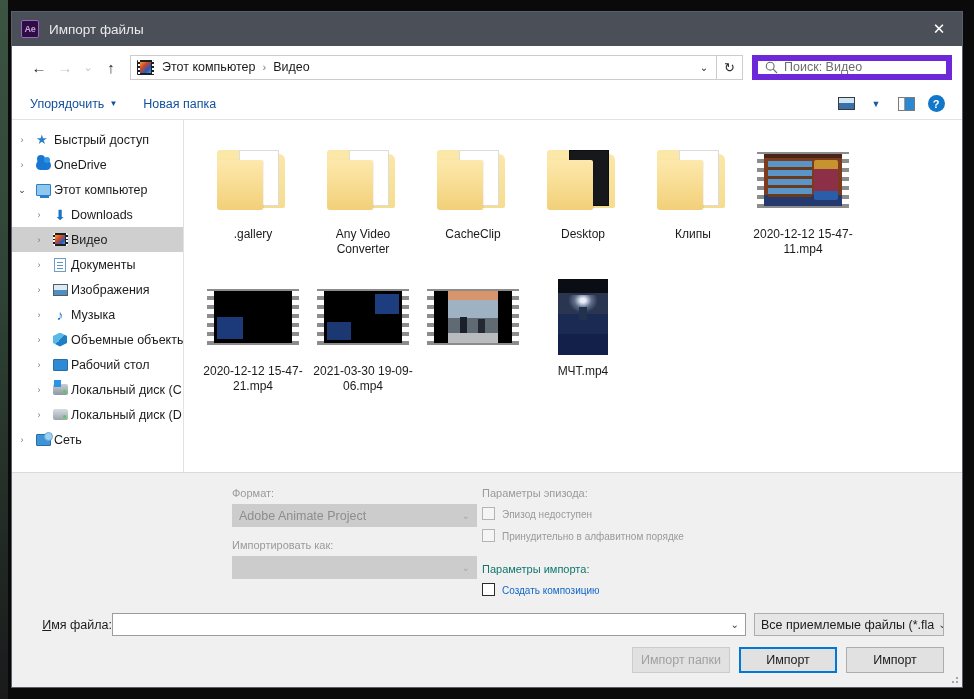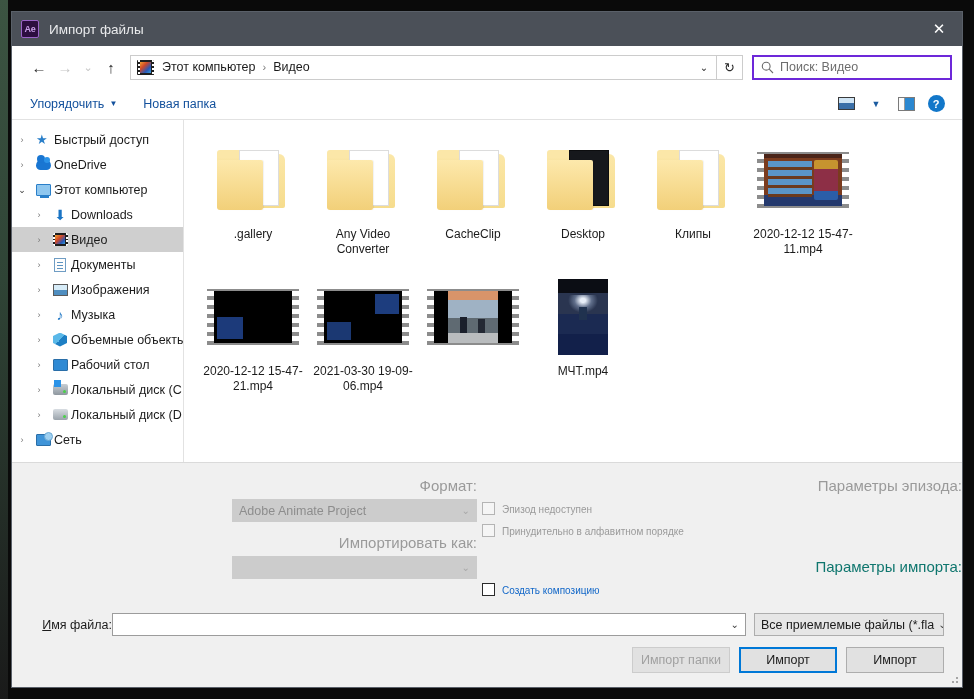--- a/index.html
+++ b/index.html
@@ -115,21 +115,21 @@
   .refresh-btn {
     width: 26px; height: 25px;
     border: 1px solid #cccccc; border-left: none;
     display: flex; align-items: center; justify-content: center;
     font-size: 13px; color: #2b2b2b; cursor: pointer;
     background: #fff;
     flex: 0 0 26px;
   }
   .searchbox {
     width: 200px; height: 25px;
-    border: 2px solid #6d28d9;
+    border: 6px solid #6d28d9;
     margin-left: 9px;
     display: flex; align-items: center;
     flex: 0 0 200px;
   }
   .search-icon {
     width: 26px; display: flex; align-items: center; justify-content: center;
     color: #6b6b6b; font-size: 12px;
   }
   .search-ph { font-size: 12.5px; color: #6d6d6d; }
 
@@ -326,21 +326,21 @@
     flex: 0 0 132px;
     background: #f0f0f0;
     border-top: 1px solid #dadada;
     display: flex;
     padding: 14px 0 0 0;
     position: relative;
   }
   .opt-left  { width: 465px; flex: 0 0 465px; padding-left: 220px; }
   .opt-right { flex: 1 1 auto; padding-left: 5px; }
   .opt-label {
-    font-size: 15px; color: #9a9a9a; margin-bottom: 5px; text-align: right;
+    font-size: 11px; color: #9a9a9a; margin-bottom: 5px;
   }
   .opt-label.enabled { color: #0f766e; font-weight: normal; }
   .opt-select {
     width: 245px; height: 23px;
     background: #cccccc;
     border: 1px solid #ccc;
     display: flex; align-items: center;
     padding: 0 6px;
     font-size: 12.5px; color: #8d8d8d;
     margin-bottom: 12px;

